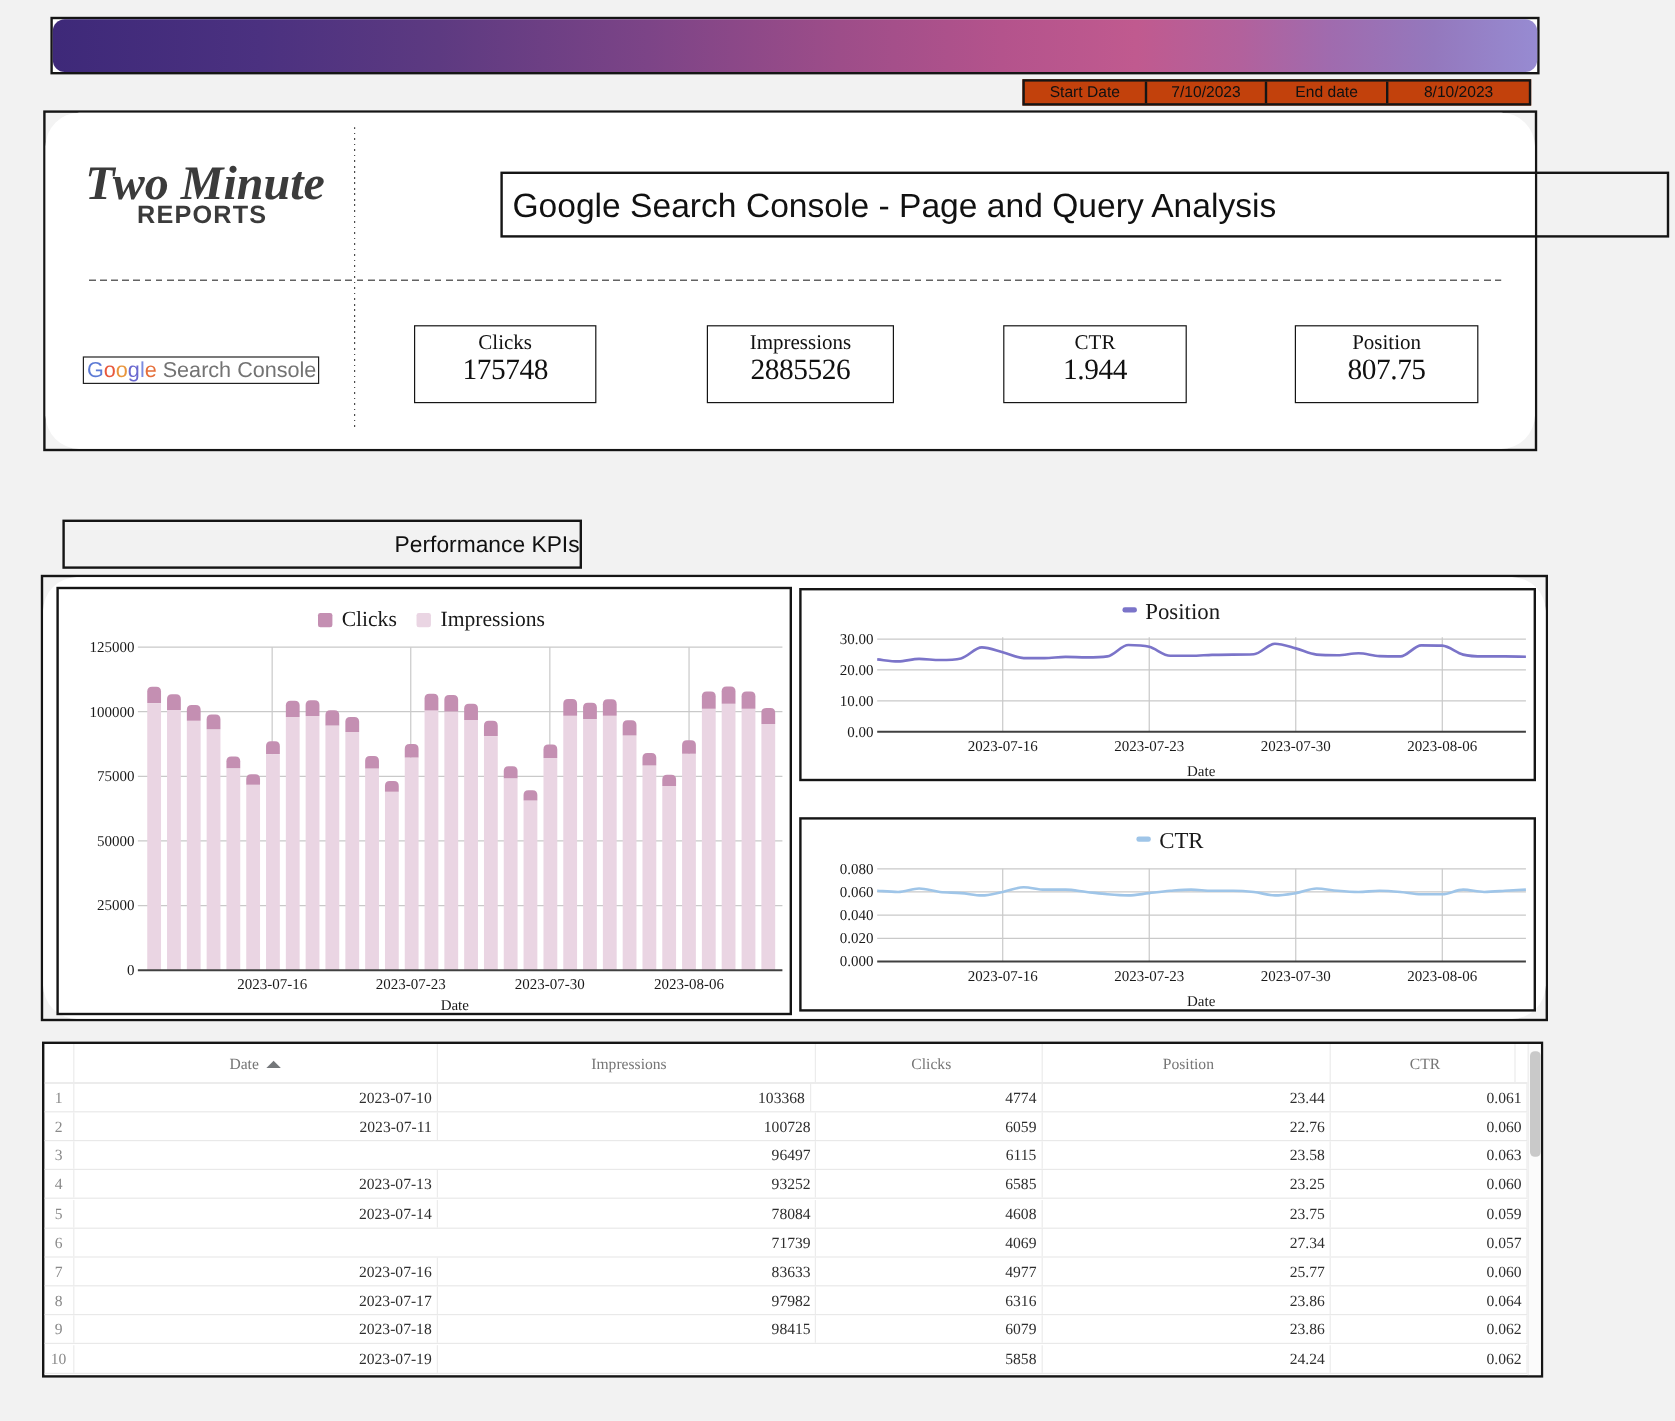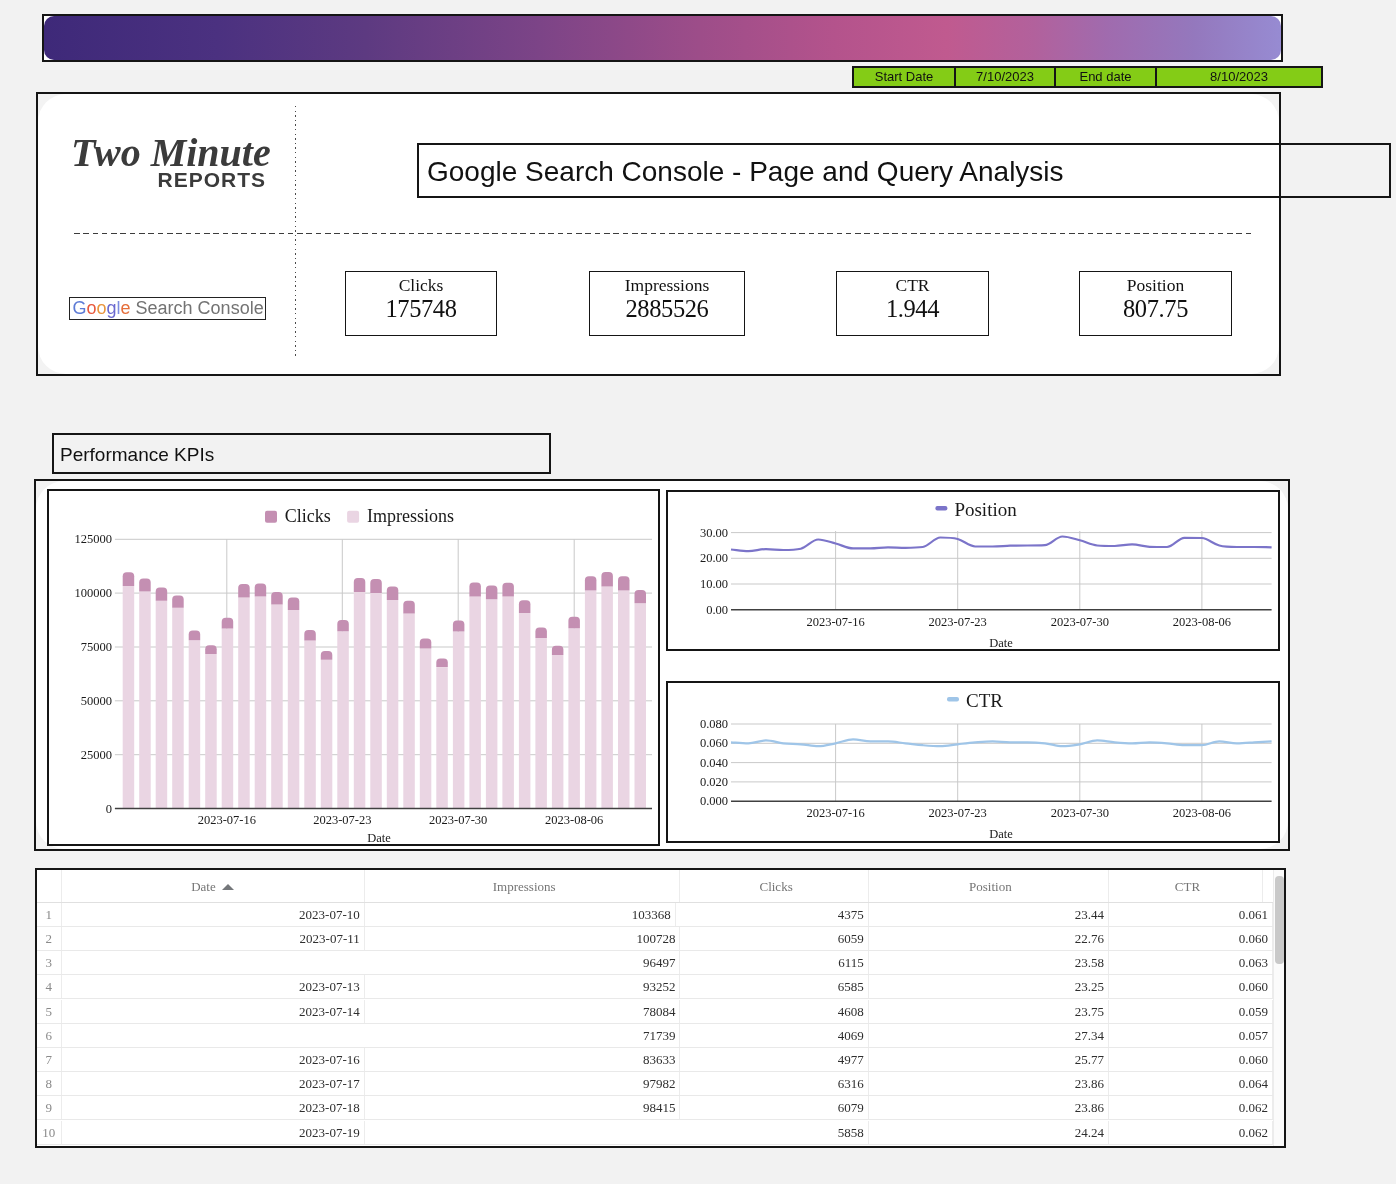--- a/index.html
+++ b/index.html
@@ -4,35 +4,35 @@
 .serif { font-family:"Liberation Serif", serif; }
 body { width:1396px; height:1184px; background:#f2f2f2; font-family:"Liberation Sans", sans-serif; position:relative; overflow:hidden; }
 .abs { position:absolute; }
 .bord { border:2px solid #151515; }
 </style></head><body>
 
 <div class="abs bord" style="left:42px;top:14px;width:1241px;height:48px;background:#fff">
   <div style="width:100%;height:100%;border-radius:10px;background:linear-gradient(90deg,#3e2979 0%,#4b3180 14%,#5d3a81 26%,#7c4487 40%,#9d4d89 53%,#b4538c 64%,#c05a8f 73%,#b2619c 80%,#a06bae 86%,#9478bd 93%,#978bd2 100%)"></div>
 </div>
 
-<div class="abs" style="left:852px;top:66px;width:471px;height:22px;background:#84cc16;border:2px solid #151515;display:flex;font-size:13px;color:#111">
+<div class="abs" style="left:852px;top:66px;width:424px;height:22px;background:#c2410c;border:2px solid #151515;display:flex;font-size:13px;color:#111">
   <div style="width:102px;border-right:2px solid #151515;text-align:center;line-height:18px">Start Date</div>
   <div style="width:100px;border-right:2px solid #151515;text-align:center;line-height:18px">7/10/2023</div>
   <div style="width:101px;border-right:2px solid #151515;text-align:center;line-height:18px">End date</div>
   <div style="flex:1;text-align:center;line-height:18px">8/10/2023</div>
 </div>
 
 <div class="abs bord" style="left:36px;top:92px;width:1245px;height:284px;background:#f3f3f3">
   <div class="abs" style="left:0;top:0;width:100%;height:100%;border-radius:28px;background:#fff"></div>
 
   <div class="abs" style="left:257px;top:12px;width:1.3px;height:251px;background:repeating-linear-gradient(180deg,#4a4a4a 0 1.4px,transparent 1.4px 4.6px)"></div>
 
   <div class="abs" style="left:35.5px;top:138.6px;width:1177px;height:1.3px;background:repeating-linear-gradient(90deg,#3c3c3c 0 5.6px,transparent 5.6px 9.3px)"></div>
 
-  <div class="abs" style="left:33px;top:42px;width:195px;text-align:right;color:#3b3b3b">
+  <div class="abs" style="left:33px;top:42px;width:195px;text-align:center;color:#3b3b3b">
     <div class="serif" style="font-style:italic;font-weight:bold;font-size:40px;line-height:33px;white-space:nowrap">Two Minute</div>
     <div style="font-weight:bold;font-size:21px;line-height:22px;letter-spacing:1px">REPORTS</div>
   </div>
 
   <div class="abs" style="left:31px;top:203px;width:197px;height:23px;border:1.5px solid #222;font-size:18px;line-height:20px;padding-left:2.5px;white-space:nowrap">
     <span style="color:#5d7bd5">G</span><span style="color:#e8583c">o</span><span style="color:#e9953c">o</span><span style="color:#6a68cf">g</span><span style="color:#7c8ce0">l</span><span style="color:#e56e3a">e</span><span style="color:#737373"> Search Console</span>
   </div>
 </div>
 
 <div class="abs bord" style="left:417px;top:143px;width:974px;height:55px;">
@@ -49,21 +49,21 @@
 </div>
 <div class="abs serif" style="left:836px;top:271px;width:153px;height:65px;border:1.6px solid #151515;background:#fff;text-align:center;color:#111">
   <div style="font-size:17.5px;padding-top:4px;line-height:19px">CTR</div>
     <div style="font-size:24.5px;line-height:27px;letter-spacing:-0.4px">1.944</div>
 </div>
 <div class="abs serif" style="left:1079px;top:271px;width:153px;height:65px;border:1.6px solid #151515;background:#fff;text-align:center;color:#111">
   <div style="font-size:17.5px;padding-top:4px;line-height:19px">Position</div>
     <div style="font-size:24.5px;line-height:27px;letter-spacing:-0.4px">807.75</div>
 </div>
 
-<div class="abs bord" style="left:52px;top:433px;width:499px;height:41px;">
+<div class="abs bord" style="left:52px;top:433px;width:433px;height:41px;text-align:right;">
   <div style="font-size:19px;color:#111;padding:9px 0 0 6px">Performance KPIs</div>
 </div>
 
 <div class="abs bord" style="left:34px;top:479px;width:1256px;height:372px;background:#f3f3f3">
   <div class="abs" style="left:0;top:0;width:100%;height:100%;border-radius:28px;background:#fff"></div>
 </div>
 
 <div class="abs bord" style="left:47px;top:489px;width:613px;height:357px;background:#fff"><svg width="613" height="357" viewBox="0 0 613 357">
       <line x1="65.9" y1="48.3" x2="603.0" y2="48.3" stroke="#c9c9c9" stroke-width="1"></line>
       <line x1="65.9" y1="102.1" x2="603.0" y2="102.1" stroke="#c9c9c9" stroke-width="1"></line>
@@ -217,21 +217,21 @@
     <div class="th" style="left:24.6px;width:303.2px">Date&nbsp;&nbsp;<span style="display:inline-block;width:0;height:0;border-left:6px solid transparent;border-right:6px solid transparent;border-bottom:6.5px solid #74777a;margin-bottom:1px"></span></div>
     <div class="th" style="left:331.8px;width:311.7px">Impressions</div>
     <div class="th" style="left:647.5px;width:184.2px">Clicks</div>
     <div class="th" style="left:835.7px;width:236.3px">Position</div>
     <div class="th" style="left:1076px;width:150px">CTR</div>
   </div>
   <div class="trow" style="top:32.7px">
 <div class="tnum">1</div>
 <div class="tc" style="left:24.6px;width:303.2px">2023-07-10</div>
 <div class="tc" style="left:327px;width:311.7px">103368</div>
-<div class="tc" style="left:647.5px;width:184.2px">4375</div>
+<div class="tc" style="left:647.5px;width:184.2px">4774</div>
 <div class="tc" style="left:835.7px;width:236.3px">23.44</div>
 <div class="tc" style="left:1076px;width:160px">0.061</div>
 </div>
     <div class="trow" style="top:56.9px">
 <div class="tnum">2</div>
 <div class="tc" style="left:24.6px;width:303.2px">2023-07-11</div>
 <div class="tc" style="left:331.8px;width:311.7px">100728</div>
 <div class="tc" style="left:647.5px;width:184.2px">6059</div>
 <div class="tc" style="left:835.7px;width:236.3px">22.76</div>
 <div class="tc" style="left:1076px;width:160px">0.060</div>

